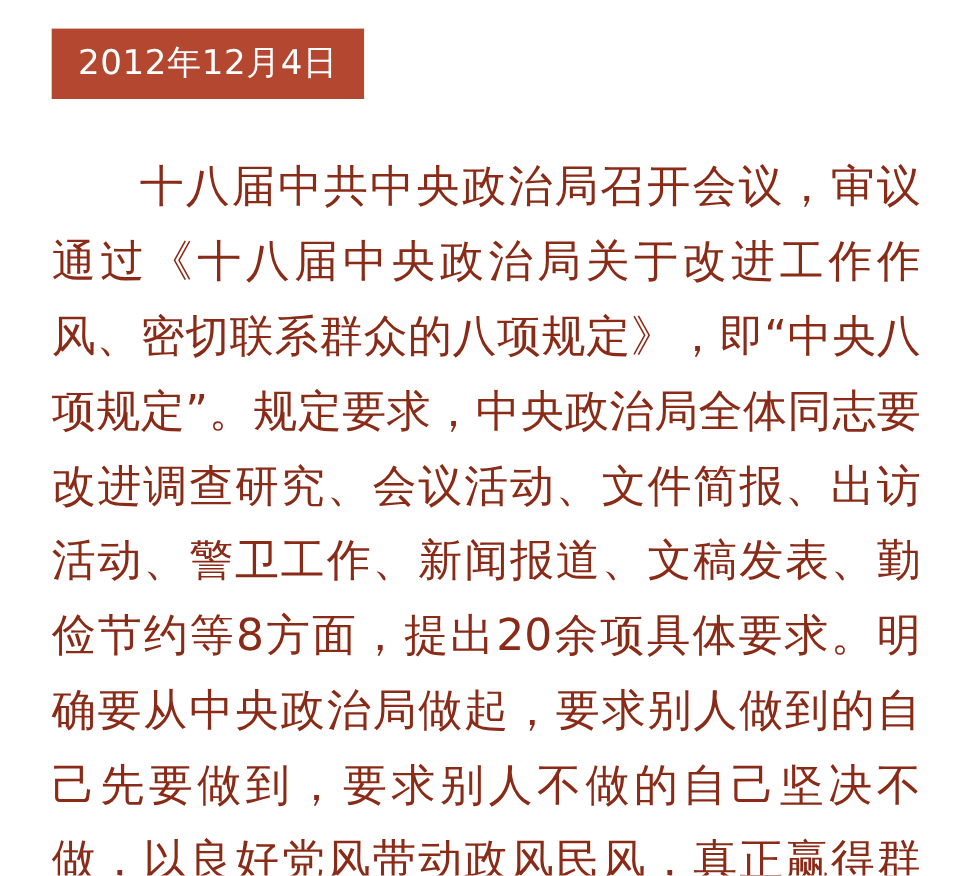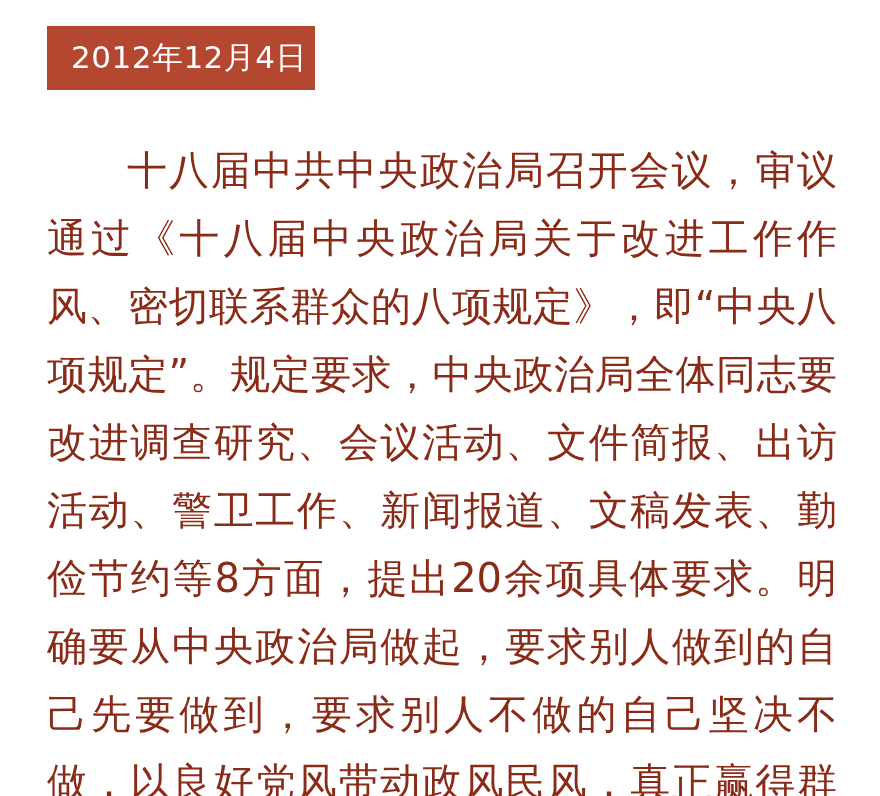--- a/index.html
+++ b/index.html
@@ -21,21 +21,21 @@
     box-sizing: border-box;
   }
   .date-badge {
     position: absolute;
     left: 47px;
     top: 26px;
     background: #b4472f;
     color: #ffffff;
     font-size: 31px;
     line-height: 1;
-    padding: 16px 8px 17px 24px;
+    padding: 16px 24px 17px 24px;
     letter-spacing: 0.5px;
     white-space: nowrap;
     font-family: "DejaVu Sans", "Liberation Sans", sans-serif;
   }
   .body-text {
     position: absolute;
     left: 47px;
     top: 136px;
     width: 790px;
     color: #8a2b18;

